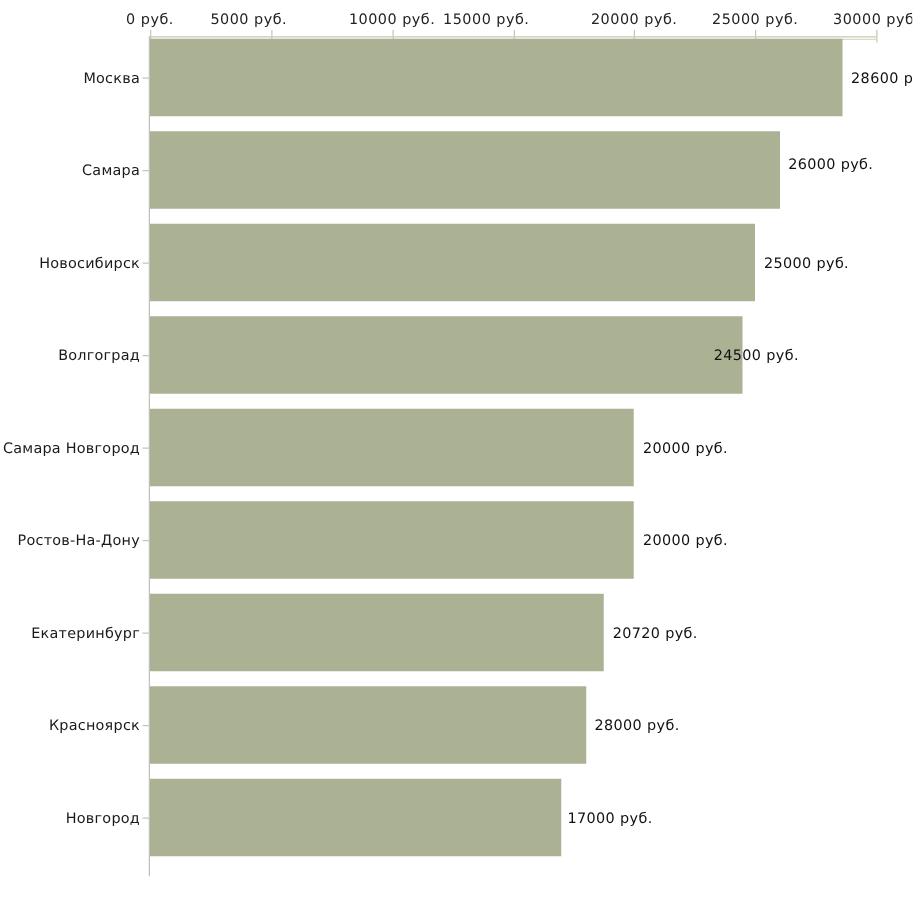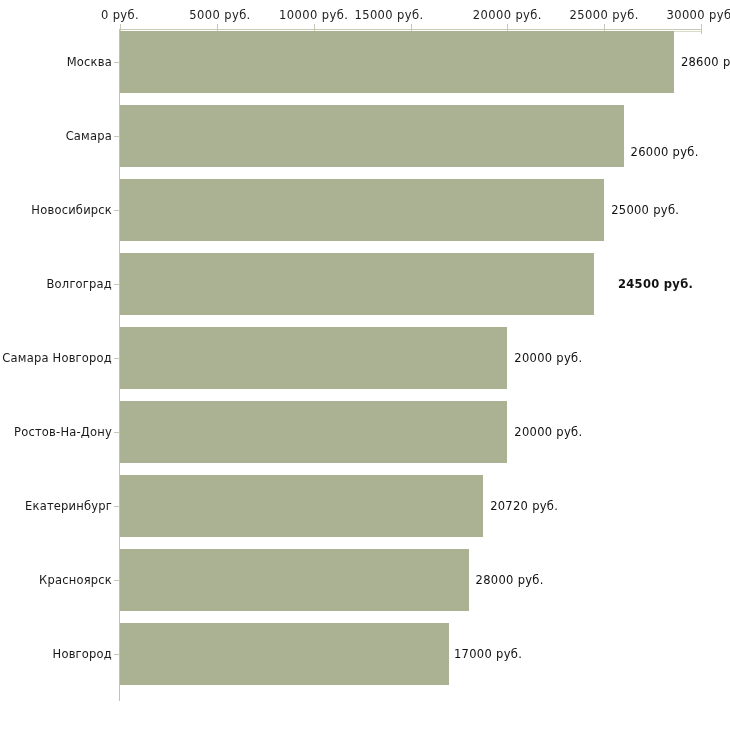--- a/index.html
+++ b/index.html
@@ -106,21 +106,21 @@
 <div id="chart-root">
 
   <div class="axis-line"></div>
   <div class="axis-line-inner"></div>
   <div class="y-axis-line"></div>
 
   <div id="xticks-layer">
       <div class="xtick" style="left: 120px;"></div>
       <div class="xtick-label" style="left: 120px;">0 руб.</div>
       <div class="xtick" style="left: 216.833px;"></div>
-      <div class="xtick-label" style="left: 220px;">5000 руб.</div>
+      <div class="xtick-label" style="left: 199px;">5000 руб.</div>
       <div class="xtick" style="left: 313.667px;"></div>
       <div class="xtick-label" style="left: 313.667px;">10000 руб.</div>
       <div class="xtick" style="left: 410.5px;"></div>
       <div class="xtick-label" style="left: 389px;">15000 руб.</div>
       <div class="xtick" style="left: 507.333px;"></div>
       <div class="xtick-label" style="left: 507.333px;">20000 руб.</div>
       <div class="xtick" style="left: 604.167px;"></div>
       <div class="xtick-label" style="left: 604.167px;">25000 руб.</div>
       <div class="xtick" style="left: 701px;"></div>
       <div class="xtick-label" style="left: 701px;">30000 руб.</div>
@@ -160,25 +160,25 @@
       </div>
       <div class="ytick" style="top: 654px;"></div>
       <div class="cat-label-wrap" style="top: 654px;">
         <div class="cat-label">Новгород</div>
       </div>
     </div>
   <div id="bars-layer">
       <div class="bar" style="top: 31px; width: 553.887px; background: rgb(171, 178, 148);"></div>
       <div class="bar-value" style="left: 680.887px; top: 62px;">28600 руб.</div>
       <div class="bar" style="top: 105px; width: 503.533px; background: rgb(171, 178, 148);"></div>
-      <div class="bar-value" style="left: 630.533px; top: 152px;">26000 руб.</div>
+      <div class="bar-value" style="left: 630.533px; top: 131px;">26000 руб.</div>
       <div class="bar" style="top: 179px; width: 484.167px; background: rgb(171, 178, 148);"></div>
       <div class="bar-value" style="left: 611.167px; top: 210px;">25000 руб.</div>
       <div class="bar" style="top: 253px; width: 474.483px; background: rgb(171, 178, 148);"></div>
-      <div class="bar-value" style="left: 618px; top: 284px; font-weight: bold;">24500 руб.</div>
+      <div class="bar-value" style="left: 571px; top: 284px;">24500 руб.</div>
       <div class="bar" style="top: 327px; width: 387.333px; background: rgb(171, 178, 148);"></div>
       <div class="bar-value" style="left: 514.333px; top: 358px;">20000 руб.</div>
       <div class="bar" style="top: 401px; width: 387.333px; background: rgb(171, 178, 148);"></div>
       <div class="bar-value" style="left: 514.333px; top: 432px;">20000 руб.</div>
       <div class="bar" style="top: 475px; width: 363.125px; background: rgb(171, 178, 148);"></div>
       <div class="bar-value" style="left: 490.125px; top: 506px;">20720 руб.</div>
       <div class="bar" style="top: 549px; width: 348.6px; background: rgb(171, 178, 148);"></div>
       <div class="bar-value" style="left: 475.6px; top: 580px;">28000 руб.</div>
       <div class="bar" style="top: 623px; width: 329.233px; background: rgb(171, 178, 148);"></div>
       <div class="bar-value" style="left: 454px; top: 654px;">17000 руб.</div>

